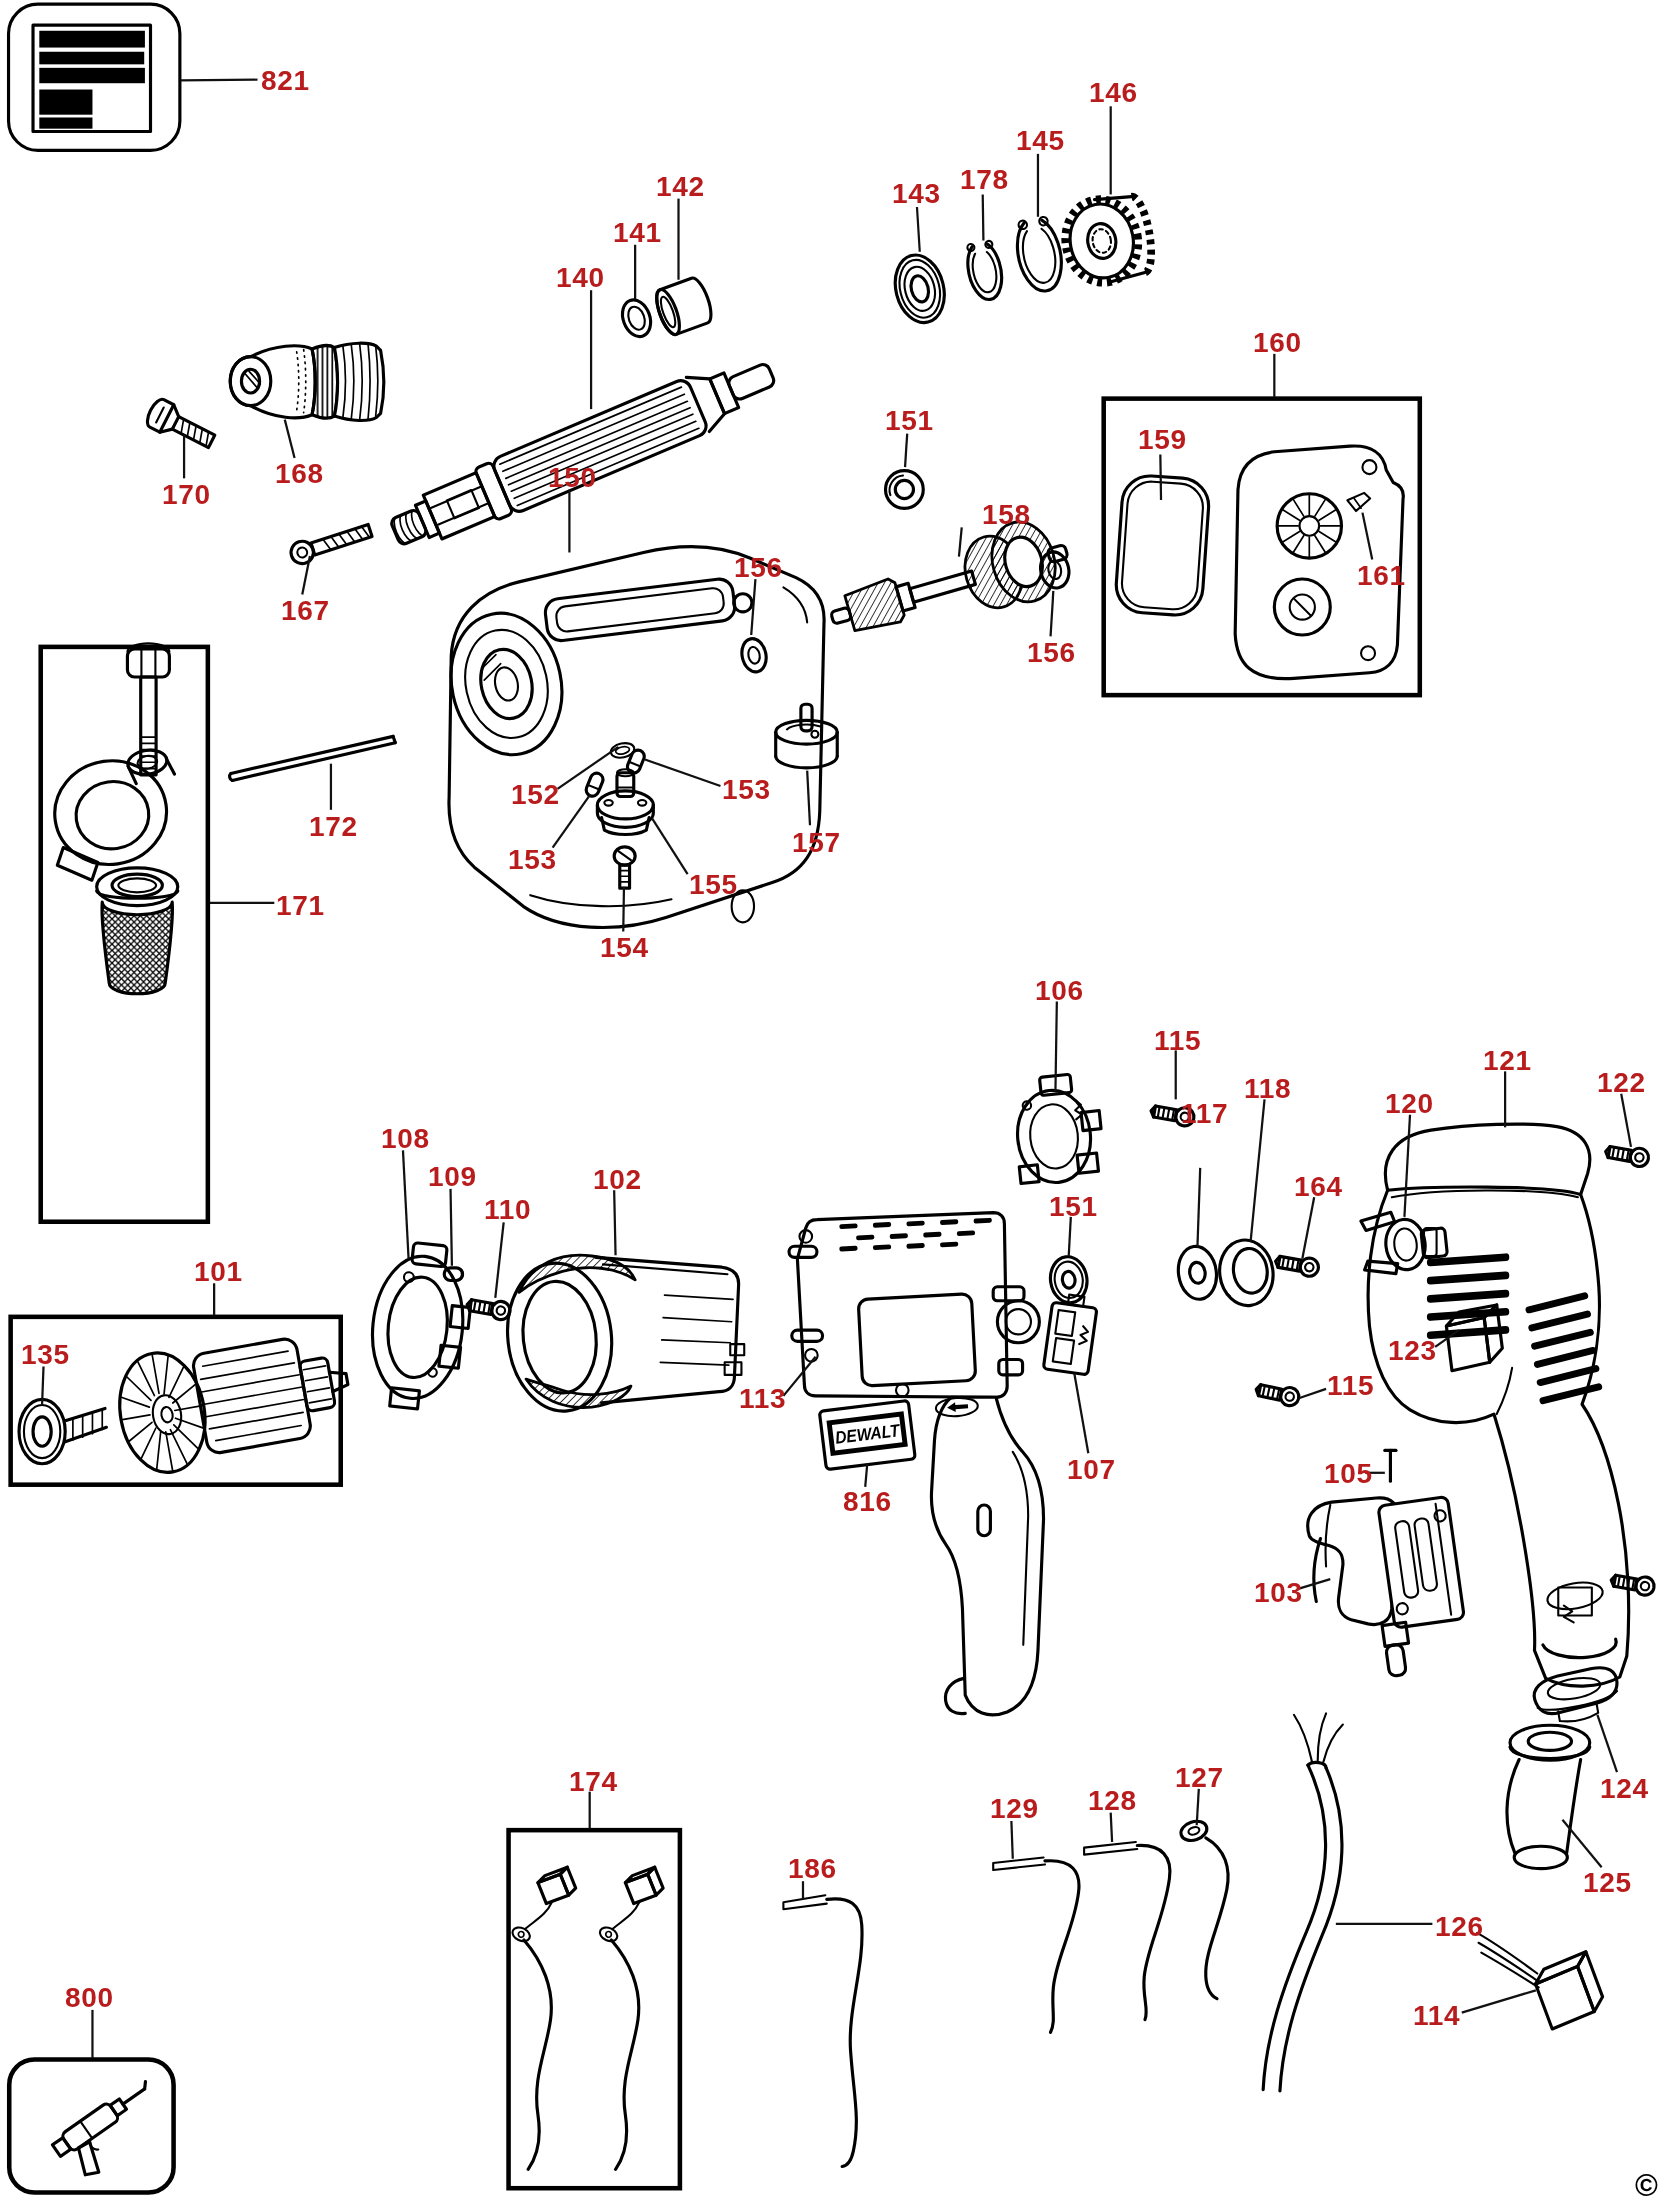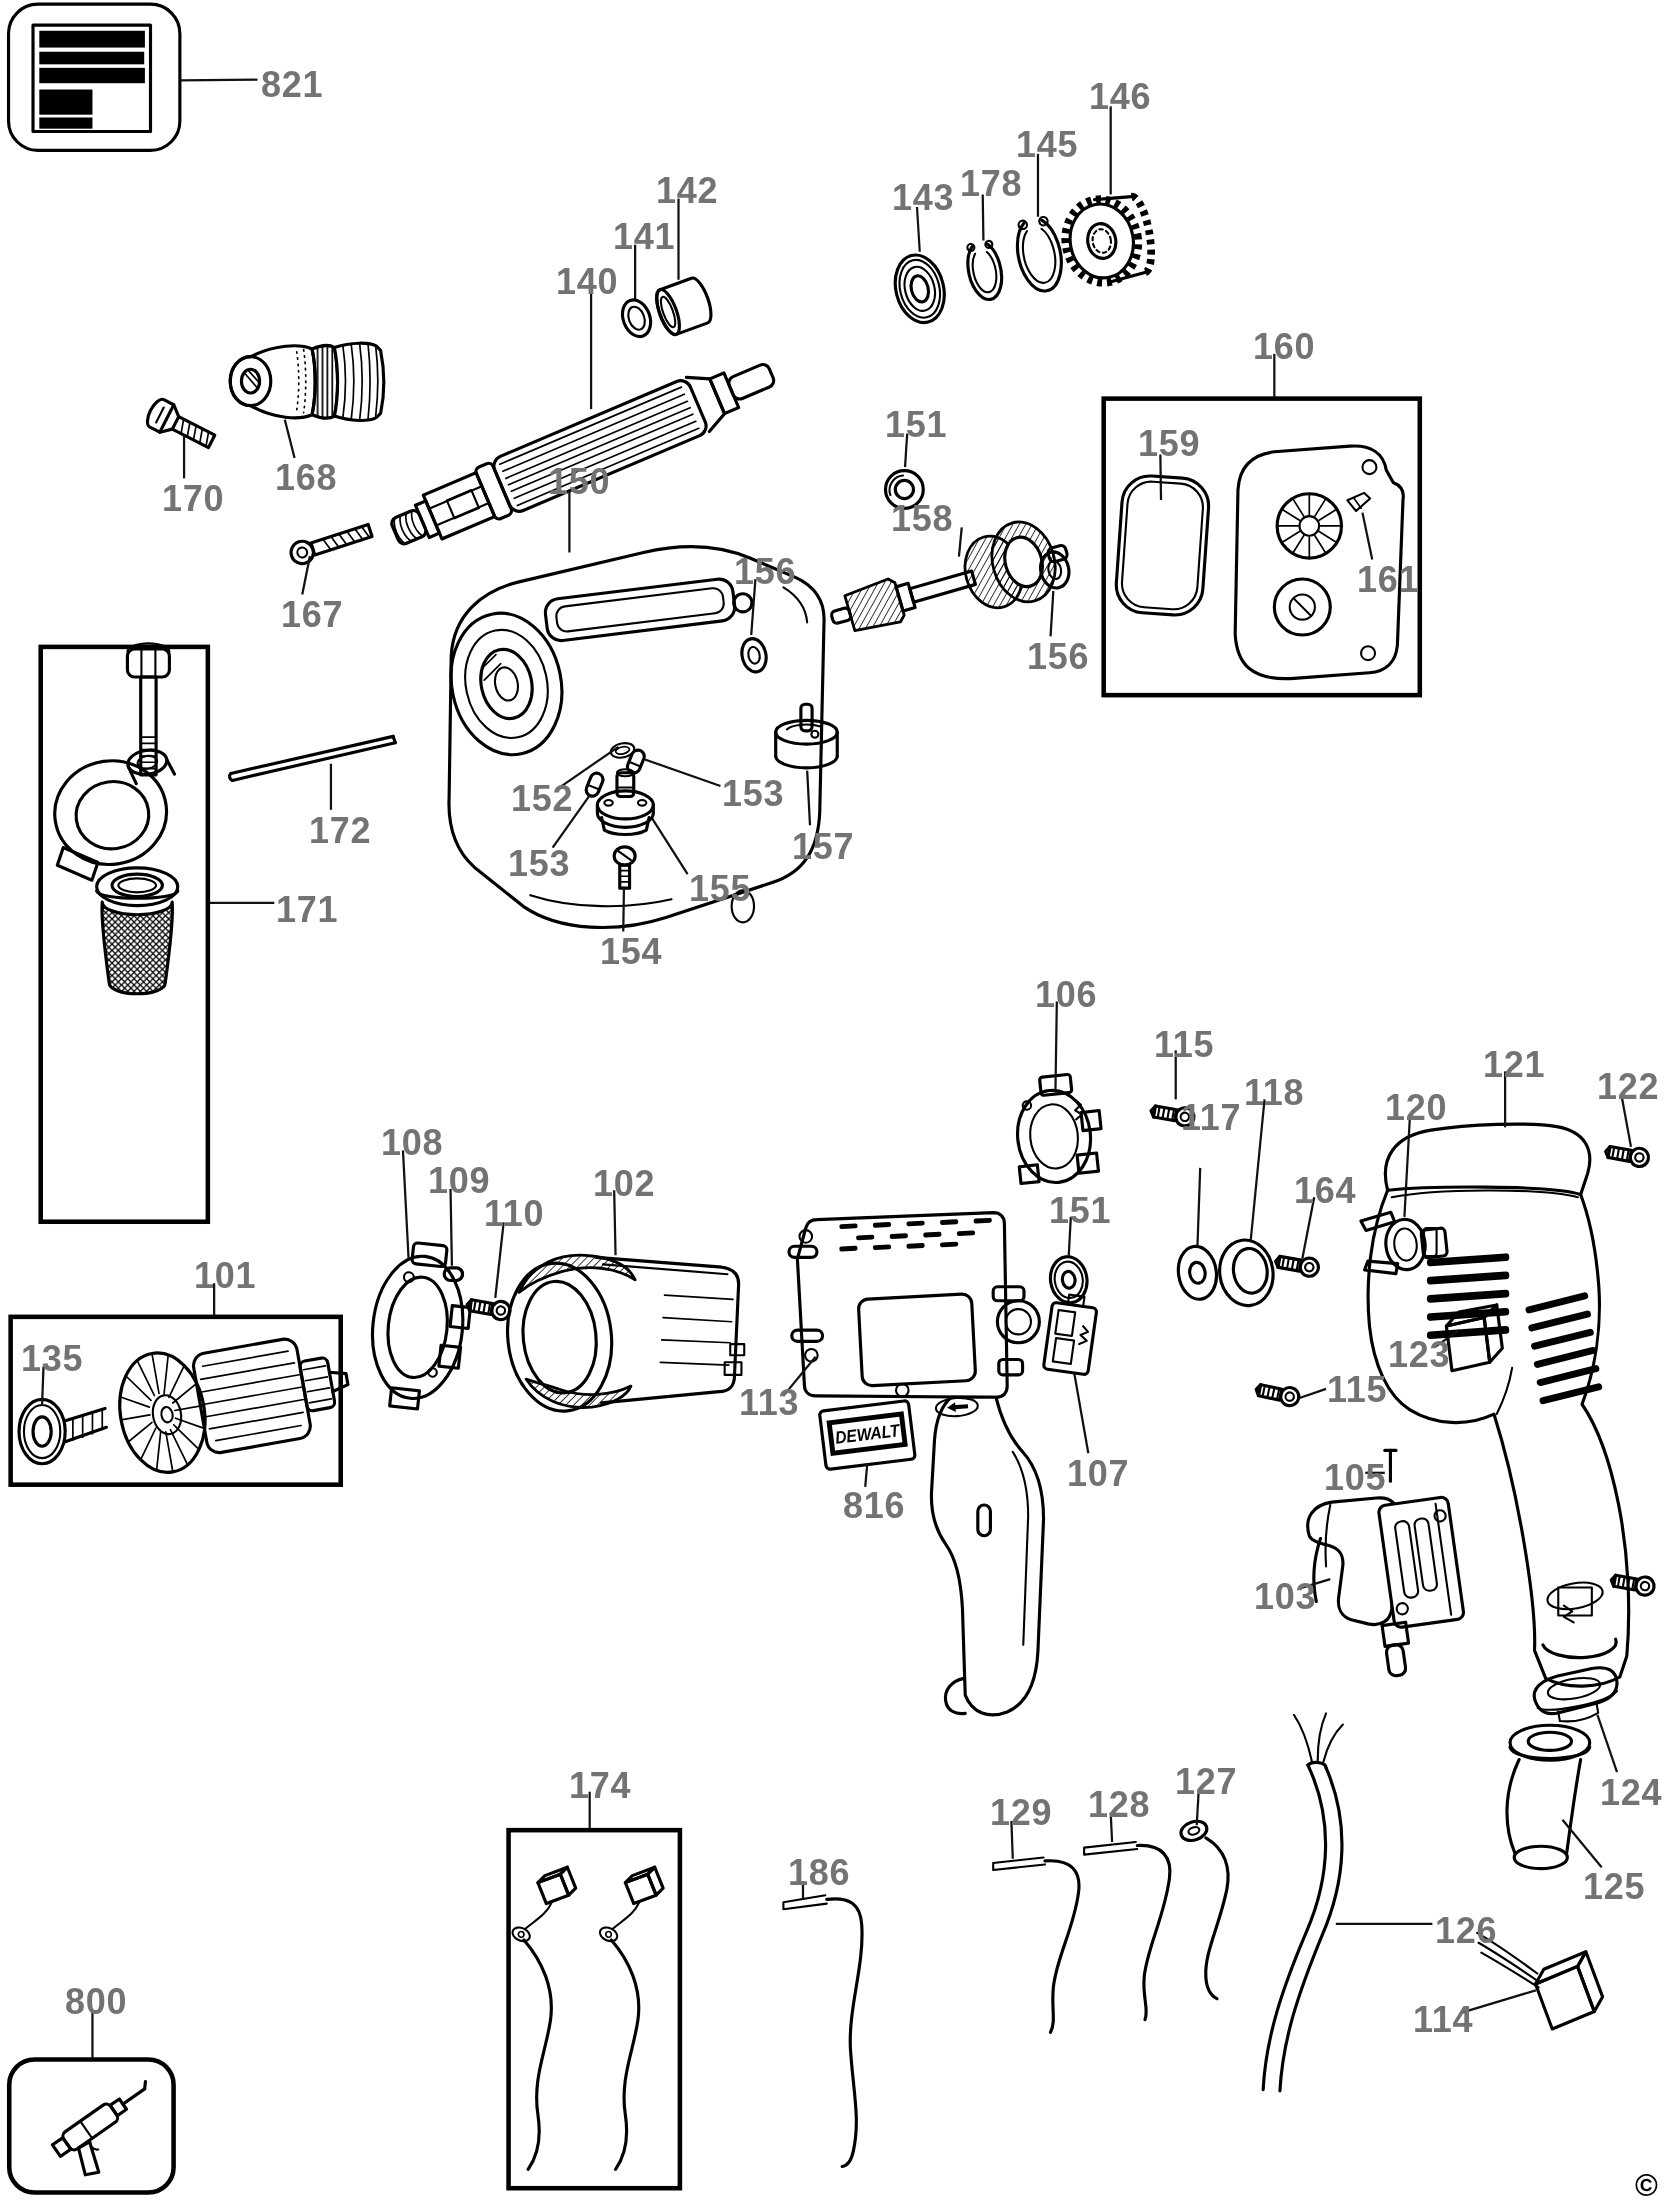--- a/index.html
+++ b/index.html
@@ -10,21 +10,21 @@
   svg .ln2{fill:none;stroke:#000;stroke-width:3;stroke-linecap:round;stroke-linejoin:round;}
   svg .ln1{fill:none;stroke:#000;stroke-width:2.4;stroke-linecap:round;}
   svg .fw{fill:#fff;stroke:#000;stroke-width:4.5;stroke-linejoin:round;}
   svg .blk{fill:#000;stroke:none;}
   svg .bx{fill:none;stroke:#000;stroke-width:6.5;}
   svg .ld{stroke:#111;stroke-width:3.2;fill:none;}
   svg .hp{fill:url(#diagHatch);stroke:#000;stroke-width:4;stroke-linejoin:round;}
   svg .mp{fill:url(#mesh);stroke:#000;stroke-width:4.5;stroke-linejoin:round;}
   svg .vp{fill:url(#vlines);stroke:#000;stroke-width:4.5;stroke-linejoin:round;}
   svg .thdash{fill:none;stroke:#000;stroke-width:11;stroke-dasharray:7 7;}
-  .lbl{position:absolute;font-weight:700;font-size:36px;line-height:1;color:#737373;
+  .lbl{position:absolute;font-weight:700;font-size:28px;line-height:1;color:#b91c1c;
        white-space:nowrap;letter-spacing:0.7px;}
   .cpy{position:absolute;font-weight:700;font-size:31px;color:#000;}
   .dew{font:italic 800 25px "Liberation Sans",sans-serif;}
 </style>
 </head>
 <body>
 
 <div class="stage">
 
 <svg class="art" width="1678" height="2205" viewBox="0 0 2399 3153">
@@ -642,21 +642,21 @@
 <div class="lbl" style="left:656px;top:173px">142</div>
 <div class="lbl" style="left:892px;top:180px">143</div>
 <div class="lbl" style="left:960px;top:166px">178</div>
 <div class="lbl" style="left:1016px;top:127px">145</div>
 <div class="lbl" style="left:1089px;top:79px">146</div>
 <div class="lbl" style="left:1253px;top:329px">160</div>
 <div class="lbl" style="left:1138px;top:426px">159</div>
 <div class="lbl" style="left:1357px;top:562px">161</div>
 <div class="lbl" style="left:548px;top:464px">150</div>
 <div class="lbl" style="left:885px;top:407px">151</div>
-<div class="lbl" style="left:891px;top:501px">158</div>
+<div class="lbl" style="left:982px;top:501px">158</div>
 <div class="lbl" style="left:734px;top:554px">156</div>
 <div class="lbl" style="left:1027px;top:639px">156</div>
 <div class="lbl" style="left:792px;top:829px">157</div>
 <div class="lbl" style="left:511px;top:781px">152</div>
 <div class="lbl" style="left:722px;top:776px">153</div>
 <div class="lbl" style="left:508px;top:846px">153</div>
 <div class="lbl" style="left:689px;top:871px">155</div>
 <div class="lbl" style="left:600px;top:934px">154</div>
 <div class="lbl" style="left:162px;top:481px">170</div>
 <div class="lbl" style="left:275px;top:460px">168</div>

